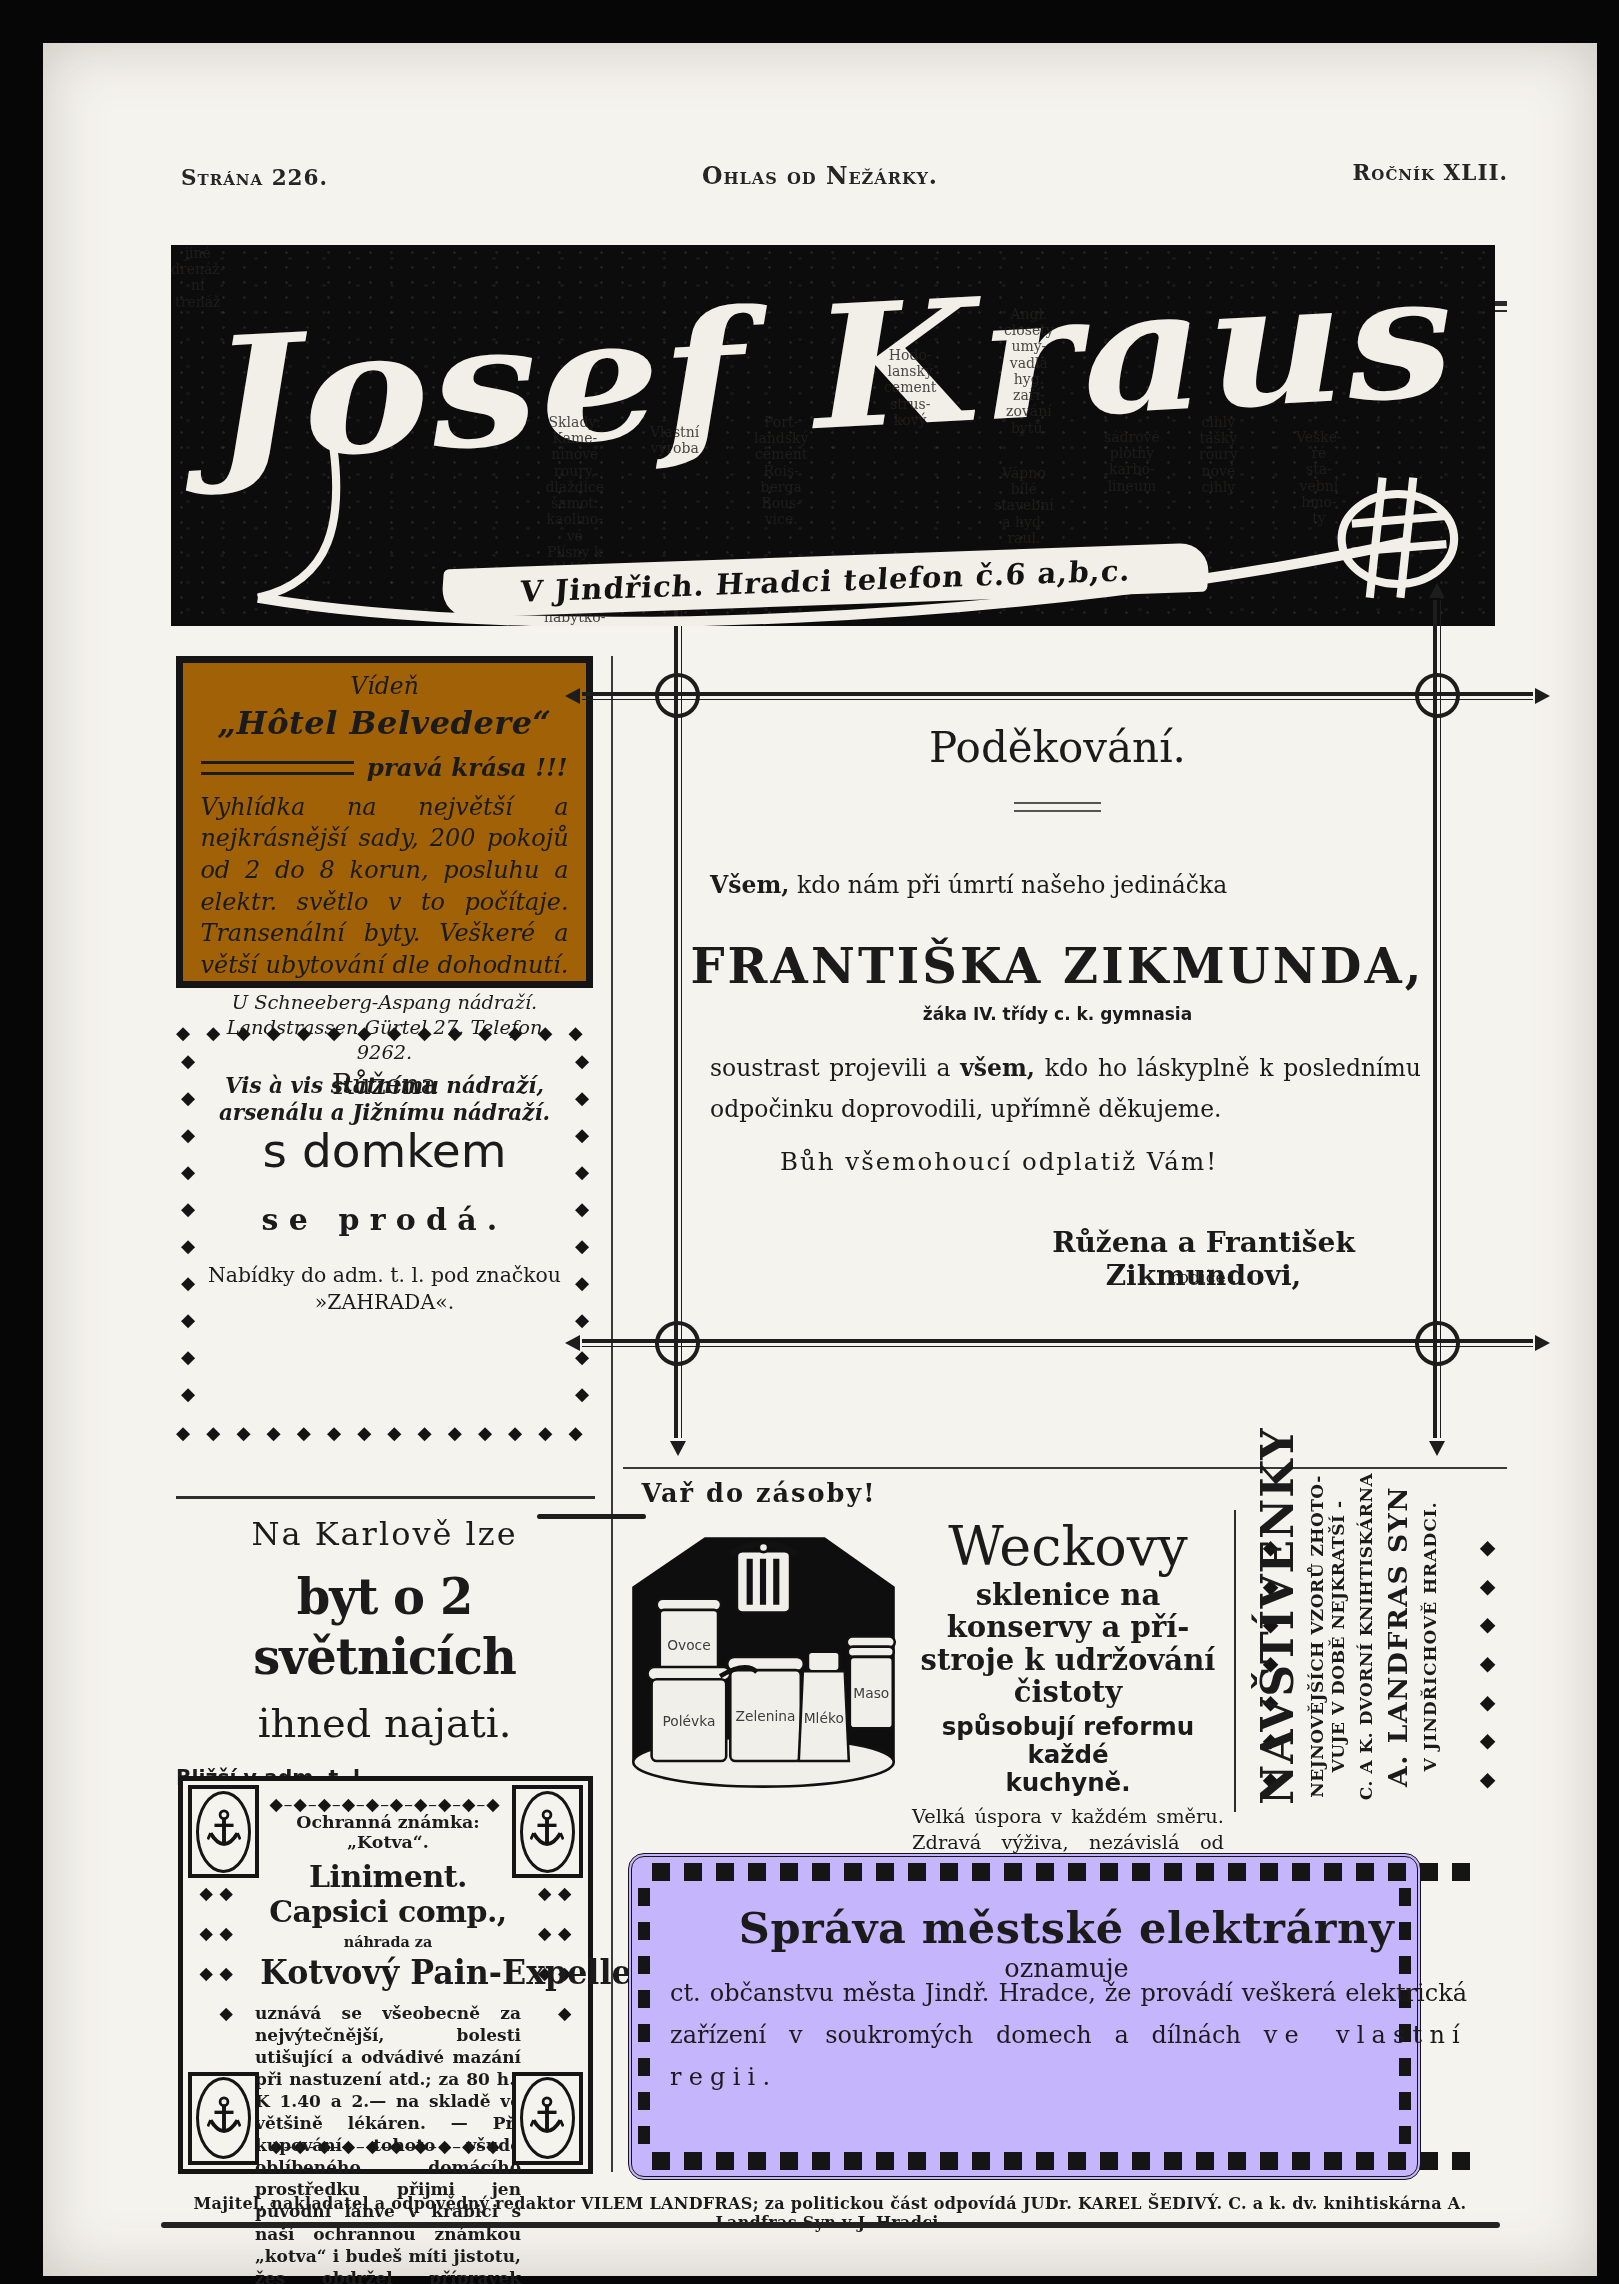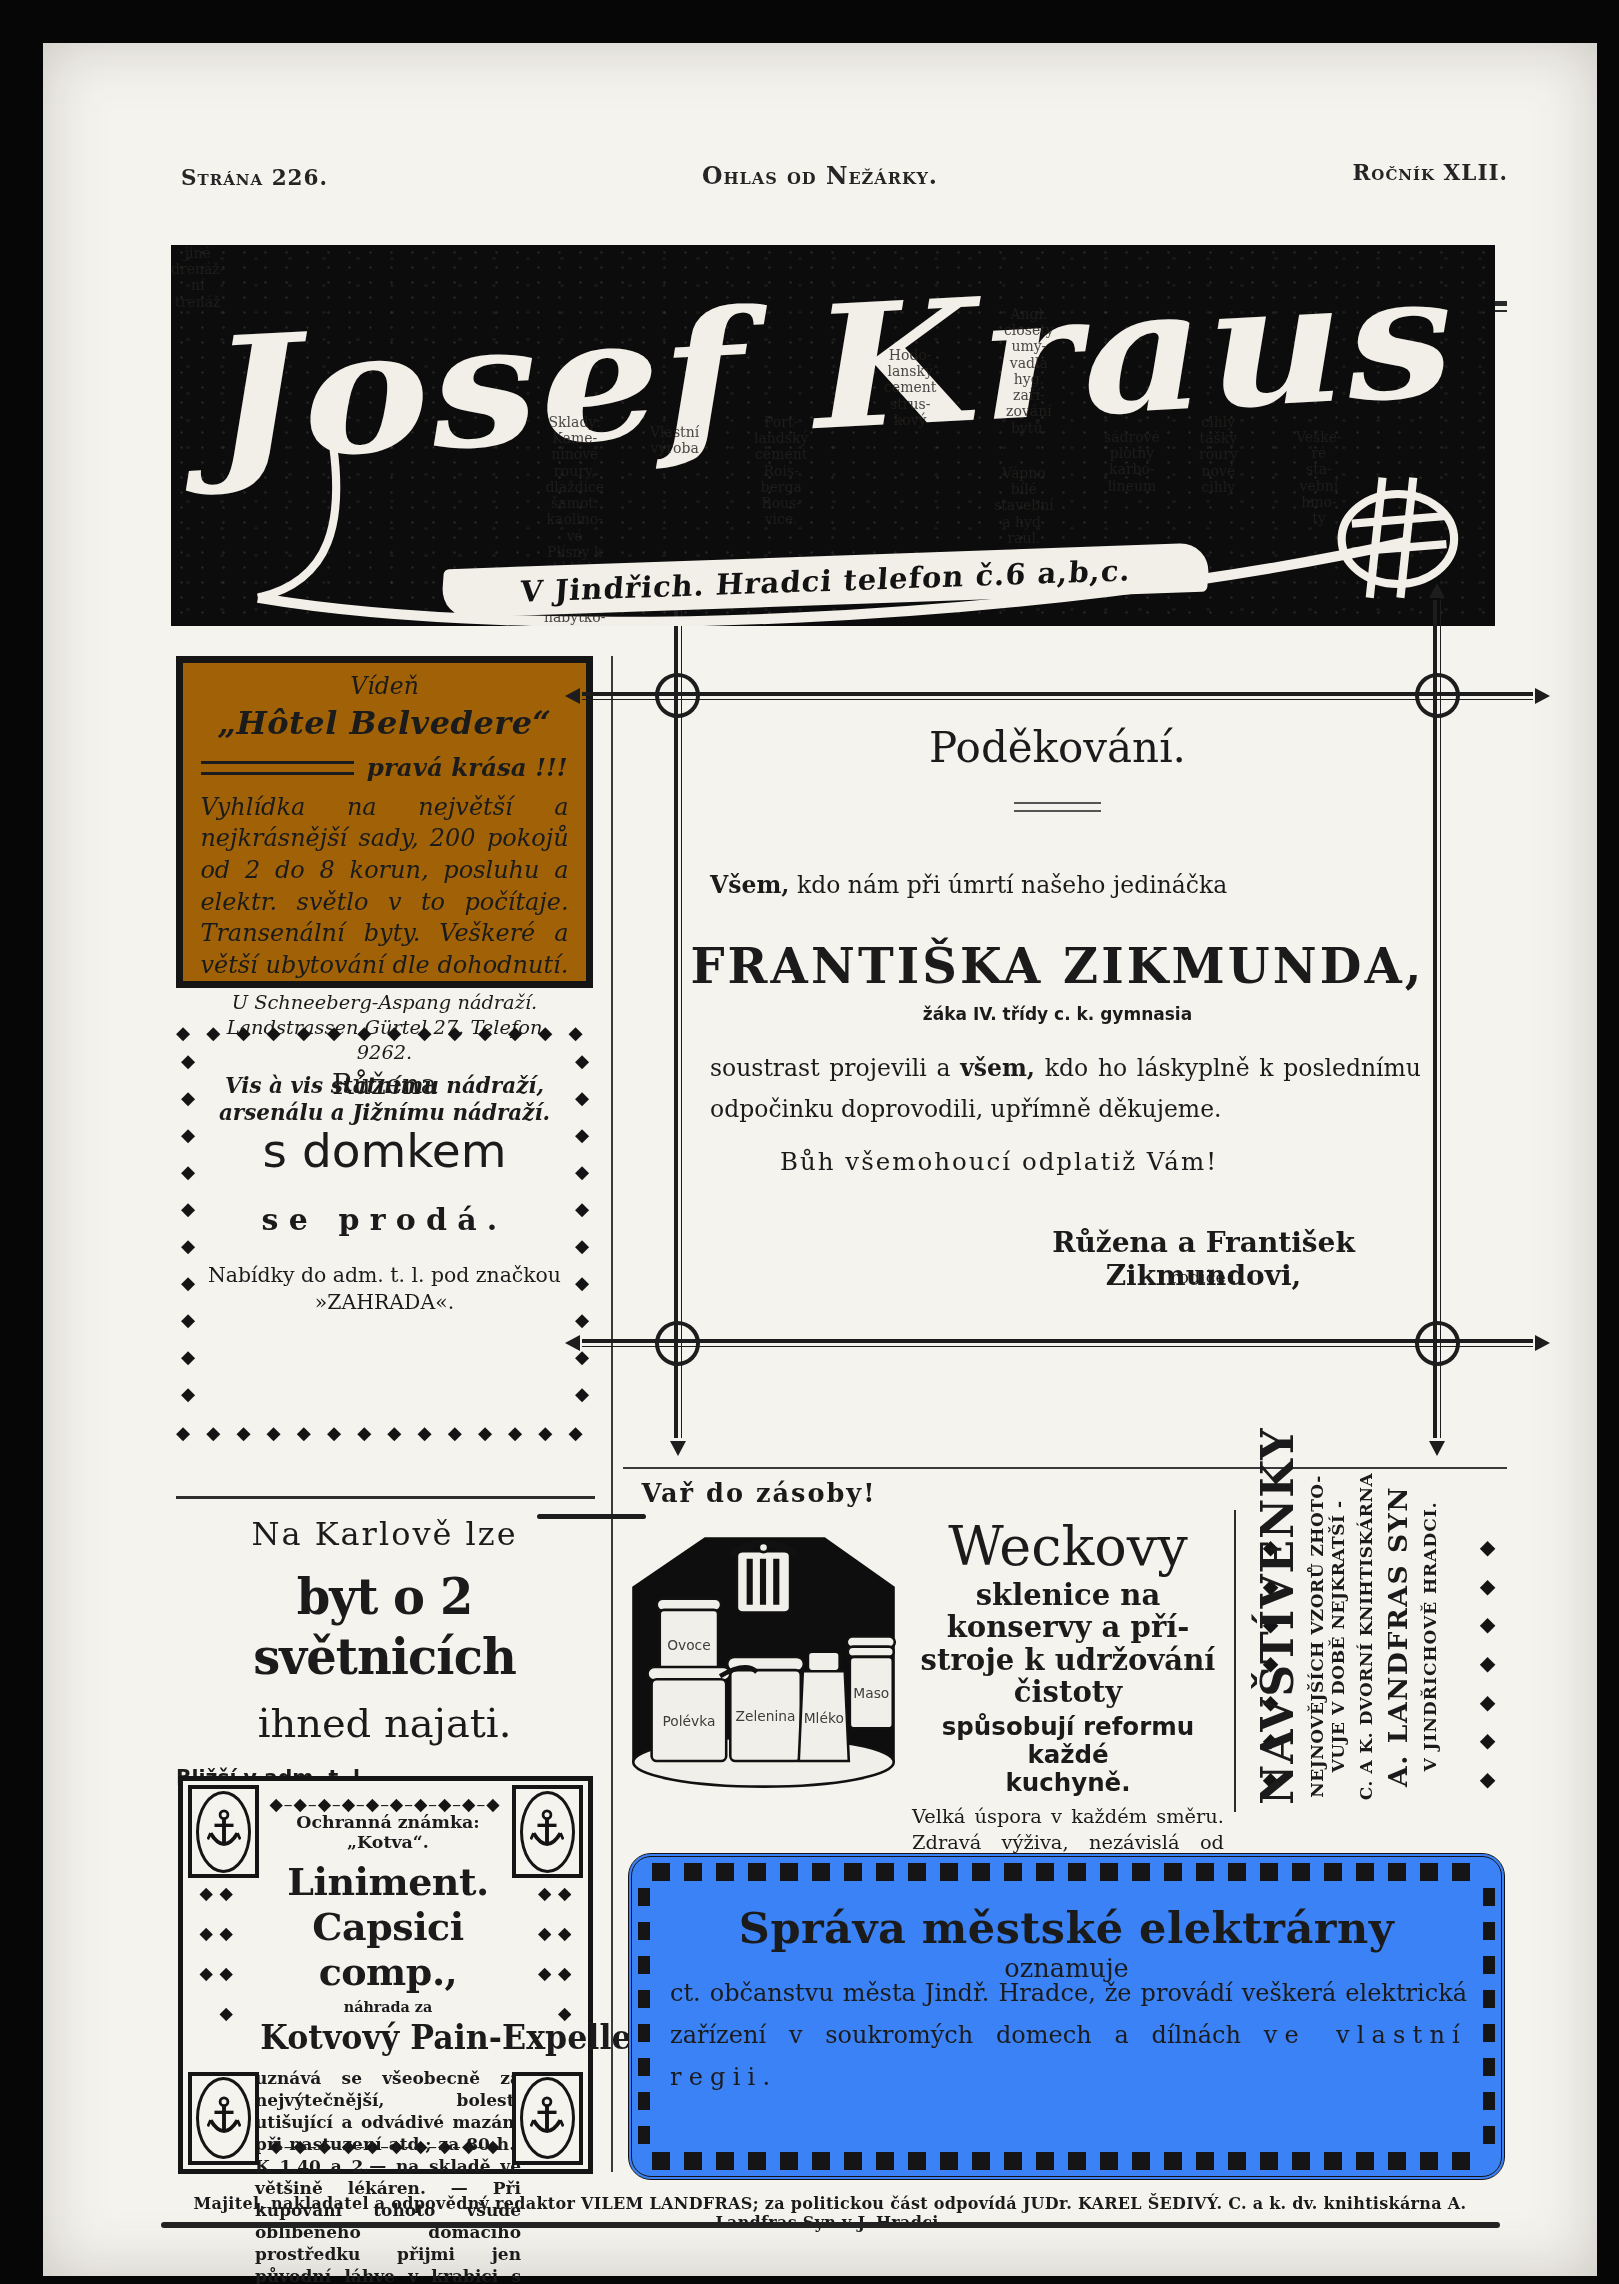--- a/index.html
+++ b/index.html
@@ -79,21 +79,21 @@
                display:flex;align-items:center;justify-content:center;background:#f5f3ee;z-index:2;}
   .pain-oval{width:49px;height:76px;border:3.1px solid #151515;border-radius:50%;display:flex;align-items:center;justify-content:center;}
   .pc-tl{left:5.1px;top:4.1px;}  .pc-tr{right:5.1px;top:4.1px;}
   .pc-bl{left:5.1px;bottom:4.1px;} .pc-br{right:5.1px;bottom:4.1px;}
   .pain-chain-top{position:absolute;left:77px;top:13.3px;width:250px;text-align:center;font-size:17.4px;letter-spacing:1px;color:#151515;white-space:nowrap;overflow:hidden;}
   .pain-chain-bot{position:absolute;left:77px;bottom:13.3px;width:250px;text-align:center;font-size:17.4px;letter-spacing:1px;color:#151515;white-space:nowrap;overflow:hidden;}
   .pain-chain-left{position:absolute;left:13.3px;top:102px;height:184px;writing-mode:vertical-rl;font-size:17.4px;letter-spacing:7.2px;color:#151515;overflow:hidden;}
   .pain-chain-right{position:absolute;right:13.3px;top:102px;height:184px;writing-mode:vertical-rl;font-size:17.4px;letter-spacing:7.2px;color:#151515;overflow:hidden;}
   .pain-inner{position:absolute;left:72px;top:31px;width:266px;text-align:center;}
   .pain-tm{font-weight:bold;font-size:17.4px;}
-  .pain-title{font-weight:bold;font-size:38px;margin-top:7.2px;letter-spacing:-0.5px;}
+  .pain-title{font-weight:bold;font-size:30px;margin-top:7.2px;letter-spacing:-0.5px;}
   .pain-sub{font-weight:bold;font-size:14.3px;margin-top:5.1px;}
   .pain-prod{font-weight:bold;font-size:33px;margin-top:3.1px;transform:scaleX(.96);transform-origin:center;white-space:nowrap;}
   .pain-body{font-weight:bold;font-size:17px;line-height:1.3;text-align:justify;margin-top:9.2px;}
 
   
   .pf{left:598px;top:616px;width:833px;height:721px;}
   .pf-line-h{position:absolute;left:-59px;width:951px;height:7.7px;border-top:4.6px solid #1d1d1d;border-bottom:1.5px solid #1d1d1d;box-sizing:border-box;}
   .pf-line-v{position:absolute;top:-59px;height:838px;width:7.7px;border-left:4.6px solid #1d1d1d;border-right:1.5px solid #1d1d1d;box-sizing:border-box;}
   .pf-lh-t{top:33px;} .pf-lh-b{bottom:33px;}
   .pf-lv-l{left:33px;} .pf-lv-r{right:33px;}
@@ -135,21 +135,21 @@
   .nav-dia-l{left:1214px;} .nav-dia-r{left:1431px;}
   .nav-rot{position:absolute;left:1136px;top:1463px;width:337px;height:261px;transform:rotate(-90deg);
            display:flex;flex-direction:column;justify-content:center;text-align:center;}
   .n1{font-weight:bold;font-size:44px;letter-spacing:1px;line-height:1.05;}
   .n23{font-weight:bold;font-size:17px;line-height:1.25;margin-top:5.1px;letter-spacing:0.5px;}
   .n4{font-weight:bold;font-size:17px;margin-top:7.2px;letter-spacing:0.5px;}
   .n5{font-weight:bold;font-size:26.6px;margin-top:6.1px;letter-spacing:1.5px;}
   .n6{font-weight:bold;font-size:17px;margin-top:6.1px;letter-spacing:1px;}
 
   
-  .elek{left:585px;top:1810px;width:877px;height:327px;border:4.1px double #141414;border-radius:23px;box-sizing:border-box;background:#3b82f6;}
+  .elek{left:585px;top:1810px;width:793px;height:327px;border:4.1px double #141414;border-radius:16px;box-sizing:border-box;background:#c4b5fd;}
   .elek-strip-top{position:absolute;left:20.4px;top:6.1px;width:823px;height:18.4px;
      background:repeating-linear-gradient(90deg,#151515 0 18.4px,transparent 18.4px 32px);}
   .elek-strip-bot{position:absolute;left:20.4px;bottom:6.1px;width:823px;height:18.4px;
      background:repeating-linear-gradient(90deg,#151515 0 18.4px,transparent 18.4px 32px);}
   .elek-strip-l{position:absolute;left:6.1px;top:31px;width:12.3px;height:256px;
      background:repeating-linear-gradient(180deg,#151515 0 18.4px,transparent 18.4px 34px);}
   .elek-strip-r{position:absolute;right:6.1px;top:31px;width:12.3px;height:256px;
      background:repeating-linear-gradient(180deg,#151515 0 18.4px,transparent 18.4px 34px);}
   .elek-line1{position:absolute;left:46px;top:46px;width:777px;text-align:center;}
   .elek-title{font-weight:bold;font-size:43px;letter-spacing:0.5px;}

